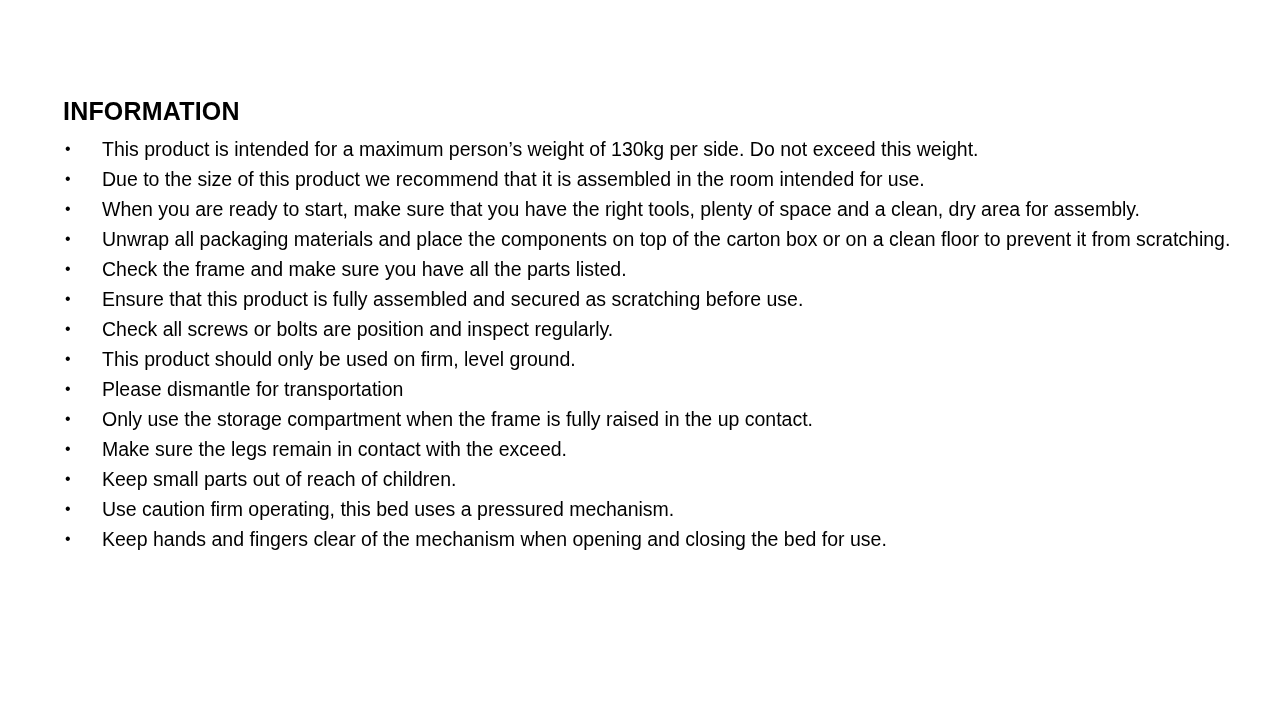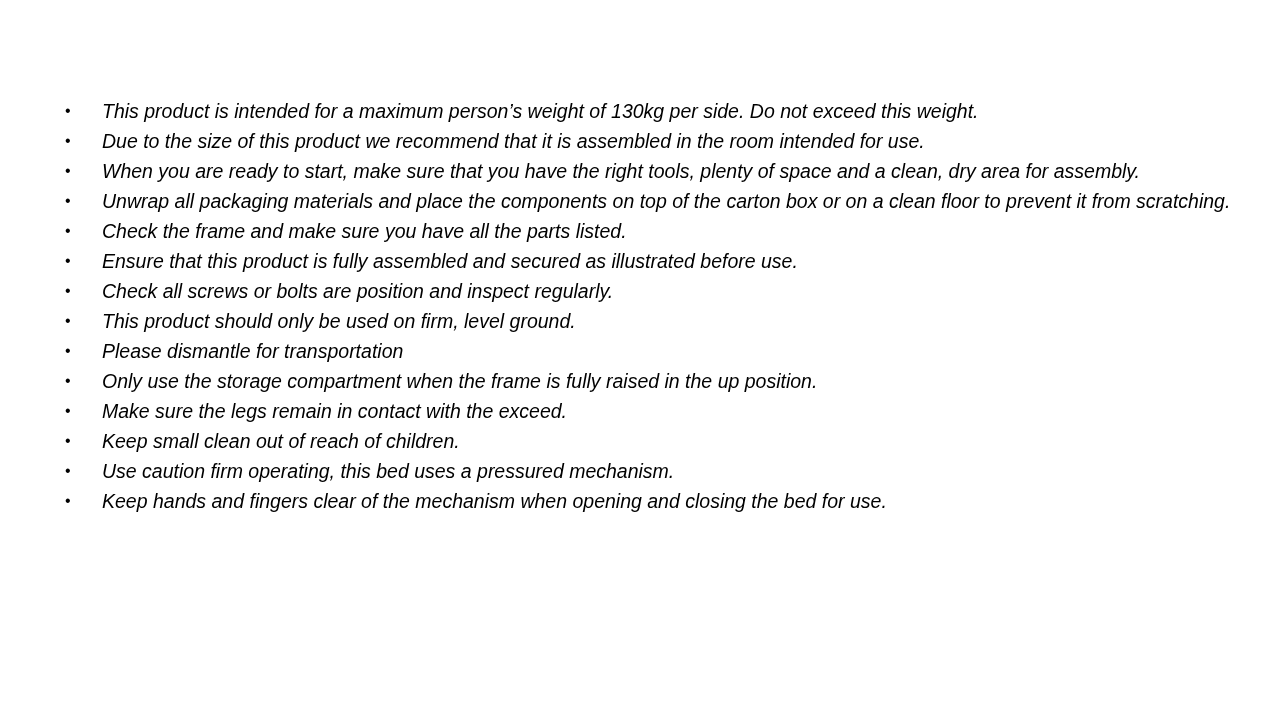--- a/index.html
+++ b/index.html
@@ -49,28 +49,28 @@
   ul.bullet-list > li .bullet-marker {
     position: absolute;
     left: 2px;
     top: 0;
     font-size: 16px;
     line-height: 30px;
     color: #000000;
   }
   .bullet-text {
     display: block;
-    font-style: italic;
   }
 </style>
 </head>
 <body style="background: rgb(255, 255, 255);">
 
 <div class="slide">
   <div class="content">
+    <h1 class="page-title">INFORMATION</h1>
     <ul class="bullet-list">
         <li>
           <span class="bullet-marker">•</span>
           <span class="bullet-text">This product is intended for a maximum person’s weight of 130kg per side. Do not exceed this weight.</span>
         </li>
         <li>
           <span class="bullet-marker">•</span>
           <span class="bullet-text">Due to the size of this product we recommend that it is assembled in the room intended for use.</span>
         </li>
         <li>
@@ -80,45 +80,45 @@
         <li>
           <span class="bullet-marker">•</span>
           <span class="bullet-text">Unwrap all packaging materials and place the components on top of the carton box or on a clean floor to prevent it from scratching.</span>
         </li>
         <li>
           <span class="bullet-marker">•</span>
           <span class="bullet-text">Check the frame and make sure you have all the parts listed.</span>
         </li>
         <li>
           <span class="bullet-marker">•</span>
-          <span class="bullet-text">Ensure that this product is fully assembled and secured as illustrated before use.</span>
+          <span class="bullet-text">Ensure that this product is fully assembled and secured as scratching before use.</span>
         </li>
         <li>
           <span class="bullet-marker">•</span>
           <span class="bullet-text">Check all screws or bolts are position and inspect regularly.</span>
         </li>
         <li>
           <span class="bullet-marker">•</span>
           <span class="bullet-text">This product should only be used on firm, level ground.</span>
         </li>
         <li>
           <span class="bullet-marker">•</span>
           <span class="bullet-text">Please dismantle for transportation</span>
         </li>
         <li>
           <span class="bullet-marker">•</span>
-          <span class="bullet-text">Only use the storage compartment when the frame is fully raised in the up position.</span>
+          <span class="bullet-text">Only use the storage compartment when the frame is fully raised in the up contact.</span>
         </li>
         <li>
           <span class="bullet-marker">•</span>
           <span class="bullet-text">Make sure the legs remain in contact with the exceed.</span>
         </li>
         <li>
           <span class="bullet-marker">•</span>
-          <span class="bullet-text">Keep small clean out of reach of children.</span>
+          <span class="bullet-text">Keep small parts out of reach of children.</span>
         </li>
         <li>
           <span class="bullet-marker">•</span>
           <span class="bullet-text">Use caution firm operating, this bed uses a pressured mechanism.</span>
         </li>
         <li>
           <span class="bullet-marker">•</span>
           <span class="bullet-text">Keep hands and fingers clear of the mechanism when opening and closing the bed for use.</span>
         </li>
       </ul>

